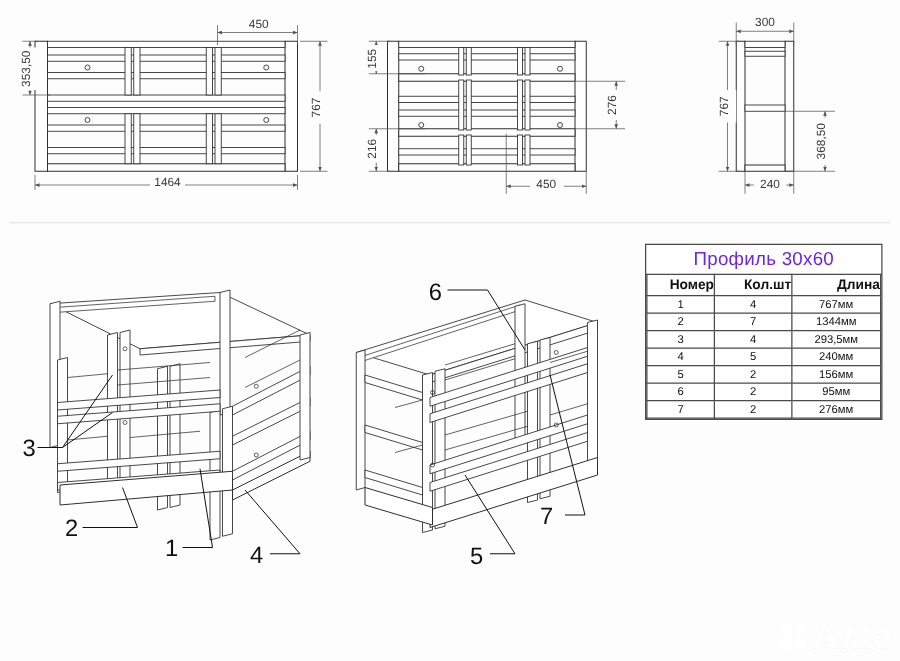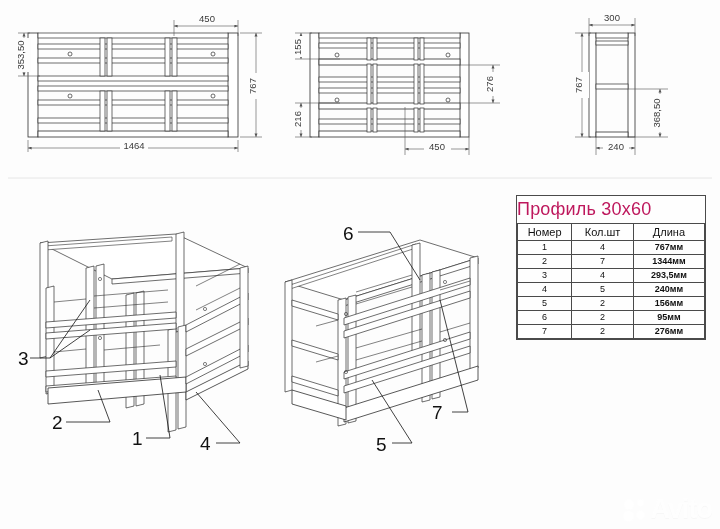--- a/index.html
+++ b/index.html
@@ -26,23 +26,23 @@
   
   .parts-table{
     position:absolute;
     left:516px;top:195px;
     width:190px;
     background:#fefefe;
     border:1px solid #4a4a4a;
     box-sizing:border-box;
   }
   .pt-title{
-    text-align:left;
-    font-size:18px;
-    color:#be185d;
+    text-align:center;
+    font-size:15px;
+    color:#6d28d9;
     padding:3px 0 3px 0;
     letter-spacing:.2px;
     white-space:nowrap;
   }
   table.pt{
     border-collapse:collapse;
     width:100%;
     table-layout:fixed;
   }
   table.pt th,table.pt td{
@@ -51,28 +51,29 @@
     color:#111;
     font-size:9px;
     height:13px;
     line-height:13px;
     padding:0;
     overflow:hidden;
     white-space:nowrap;
   }
   table.pt th{
     font-size:11px;
-    font-weight:normal;
+    font-weight:bold;
     height:16px;
     line-height:16px;
+    text-align:right;
   }
   table.pt col.c1{width:29%;}
   table.pt col.c2{width:33%;}
   table.pt col.c3{width:38%;}
-  td.len{font-weight:bold;}
+  td.len{font-weight:normal;}
   
   .wm{
     position:absolute;
     right:8px;bottom:6px;
     display:flex;align-items:center;gap:3px;
     opacity:.62;
     pointer-events:none;
   }
   .wm-text{
     font-size:27px;

